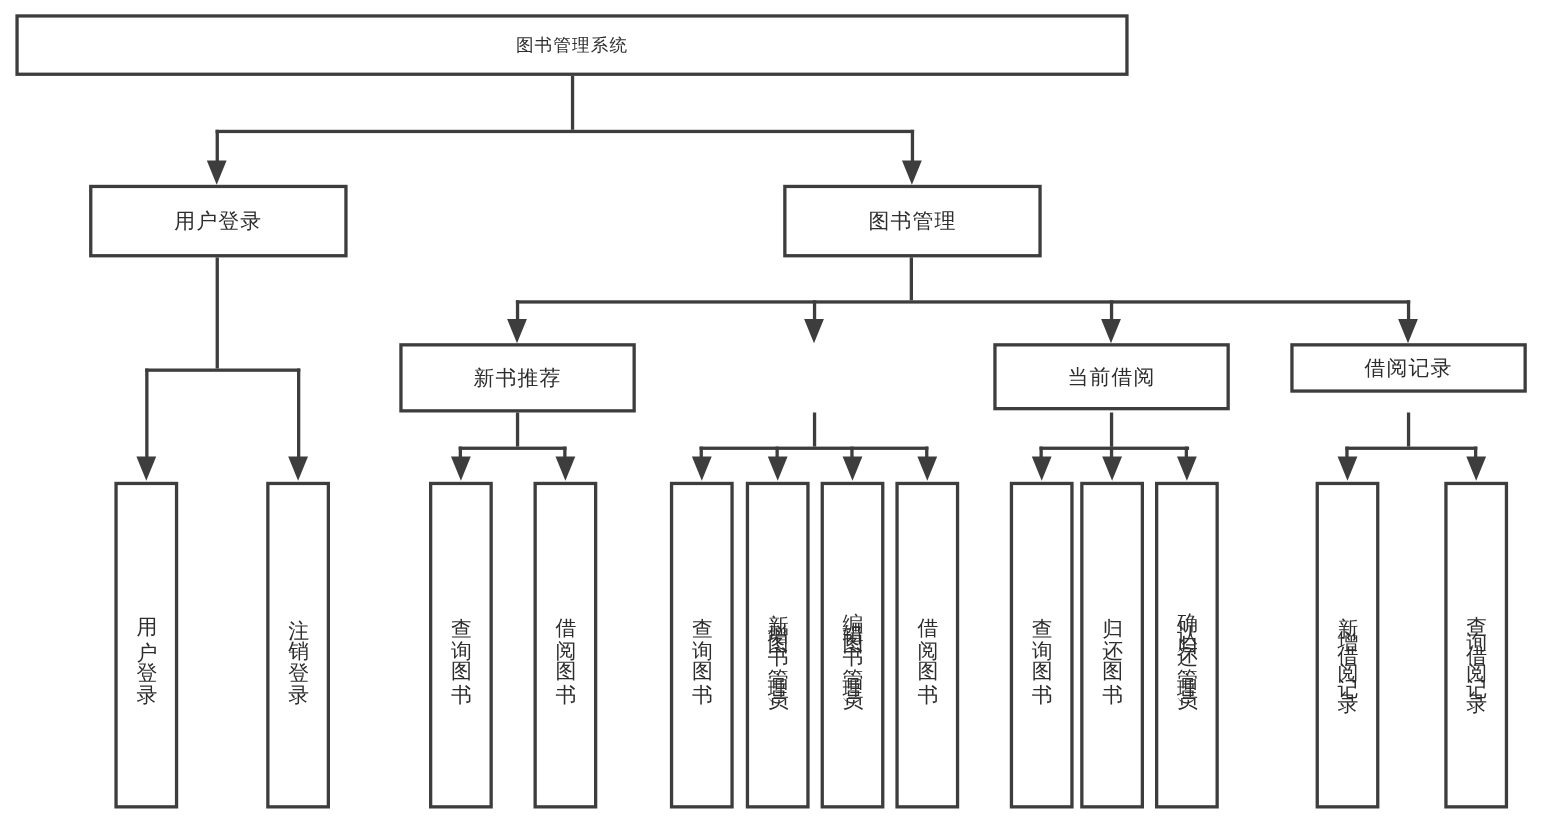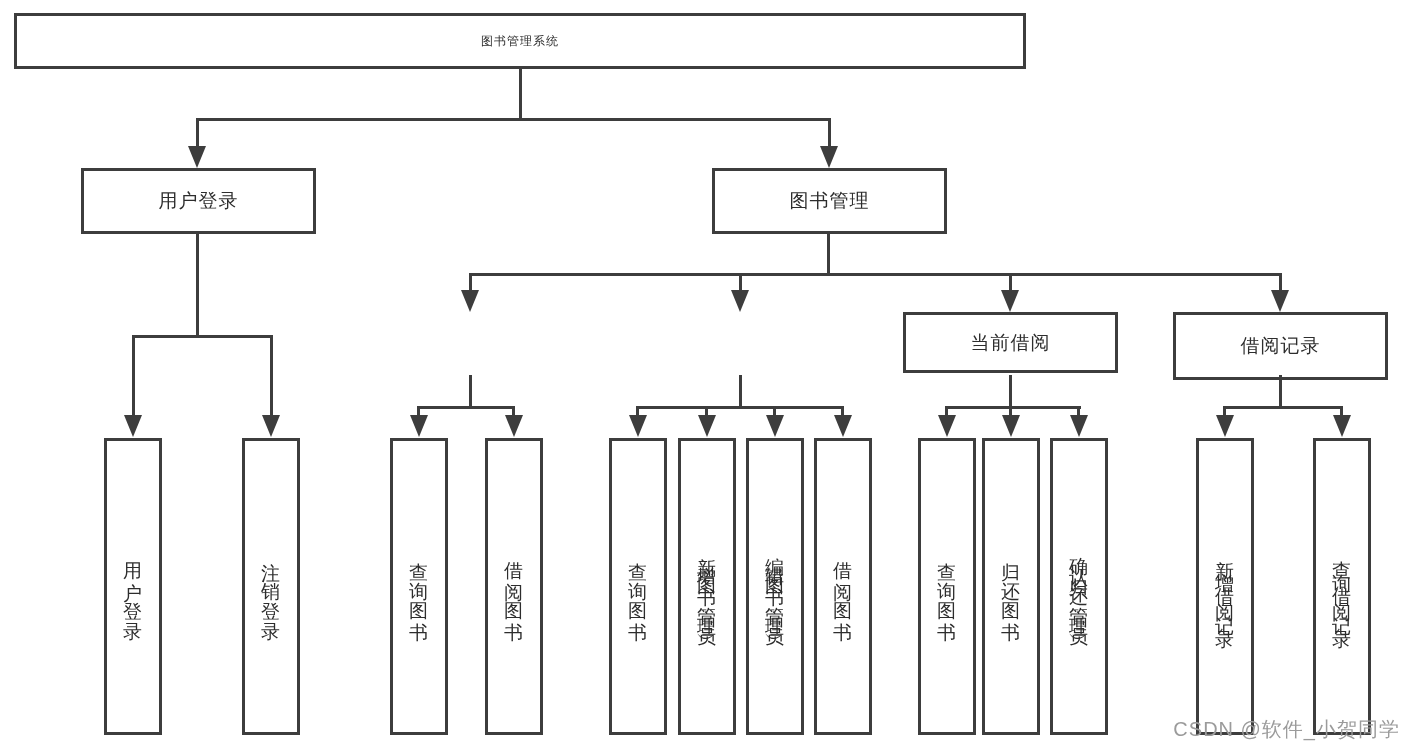--- a/index.html
+++ b/index.html
@@ -6,21 +6,21 @@
   #canvas{
     position:relative;width:1405px;height:747px;background:#ffffff;overflow:hidden;
     font-family:"Liberation Sans","DejaVu Sans",sans-serif;color:#2d2d2d;
   }
   
   .node{
     position:absolute;box-sizing:border-box;border:3px solid #3d3d3d;background:#ffffff;
     display:flex;align-items:center;justify-content:center;text-align:center;
   }
   .h-node{font-size:19px;letter-spacing:1px;}
-  .root-node{font-size:12px;}
+  .root-node{font-size:16px;}
   .v-node{
     writing-mode:vertical-rl;text-orientation:mixed;font-size:19px;line-height:1;
     width:58px;top:438px;height:297px;
   }
   .ls-a{letter-spacing:20px;}
   .ls-b{letter-spacing:14px;}
   .ls-c{letter-spacing:10px;}
   
   .vl{position:absolute;width:3px;background:#3d3d3d;}
   .hl{position:absolute;height:3px;background:#3d3d3d;}
@@ -38,22 +38,23 @@
 </head>
 <body>
 
 <div id="canvas">
 
   <div class="node h-node root-node" style="left:14px;top:13px;width:1012px;height:56px;">图书管理系统</div>
 
   <div class="node h-node" style="left:81px;top:168px;width:235px;height:66px;">用户登录</div>
   <div class="node h-node" style="left:712px;top:168px;width:235px;height:66px;text-align:center;">图书管理</div>
 
+  <div class="node h-node" style="left:363px;top:312px;width:215px;height:63px;">新书推荐</div>
   <div class="node h-node" style="left:903px;top:312px;width:215px;height:61px;">当前借阅</div>
-  <div class="node h-node" style="left:1173px;top:312px;width:215px;height:68px;text-align:center;">借阅记录</div>
+  <div class="node h-node" style="left:1173px;top:312px;width:215px;height:45px;text-align:center;">借阅记录</div>
 
   <div class="node v-node ls-a" style="left:104px;">用户登录</div>
   <div class="node v-node ls-a" style="left:242px;">注销登录</div>
   <div class="node v-node ls-a" style="left:390px;">查询图书</div>
   <div class="node v-node ls-a" style="left:485px;">借阅图书</div>
   <div class="node v-node ls-a" style="left:609px;">查询图书</div>
   <div class="node v-node ls-c" style="left:678px;">新增图书（管理员）</div>
   <div class="node v-node ls-c" style="left:746px;">编辑图书（管理员）</div>
   <div class="node v-node ls-a" style="left:814px;">借阅图书</div>
   <div class="node v-node ls-a" style="left:918px;">查询图书</div>
@@ -114,15 +115,14 @@
   <div class="ah" style="left:1002px;top:415px;"></div>
   <div class="ah" style="left:1070px;top:415px;"></div>
 
   <div class="vl" style="left:1279px;top:375px;height:31px;"></div>
   <div class="hl" style="left:1223px;top:406px;width:120px;"></div>
   <div class="vl" style="left:1223px;top:406px;height:10px;"></div>
   <div class="vl" style="left:1340px;top:406px;height:10px;"></div>
   <div class="ah" style="left:1216px;top:415px;"></div>
   <div class="ah" style="left:1333px;top:415px;"></div>
 
-  <div class="watermark">CSDN @软件_小贺同学</div>
 
 </div>
 
 </body></html>

